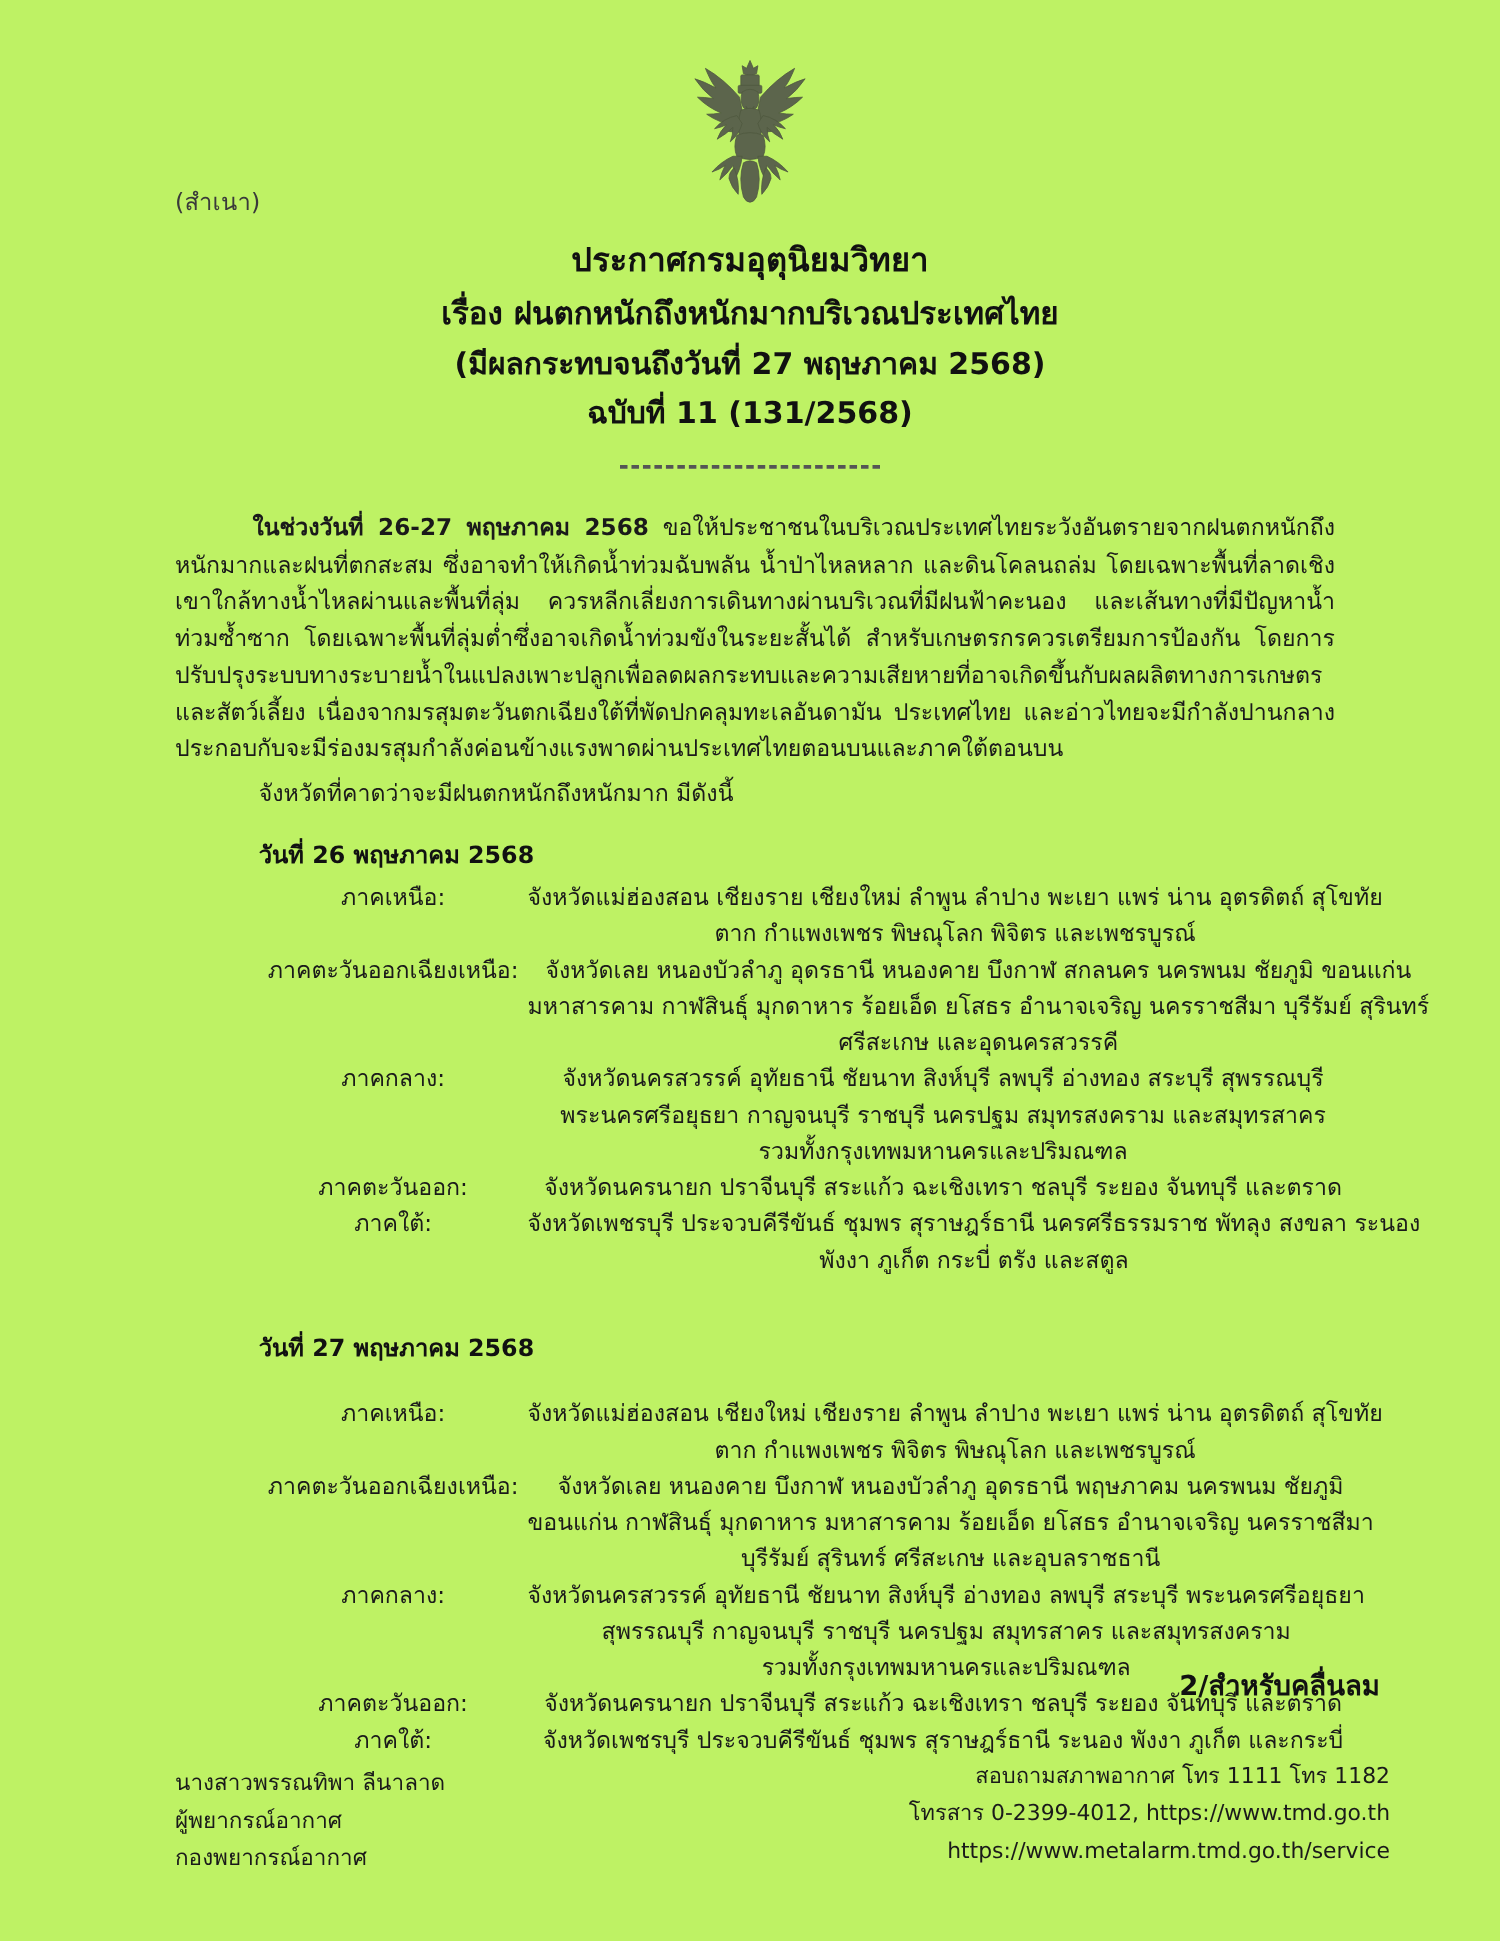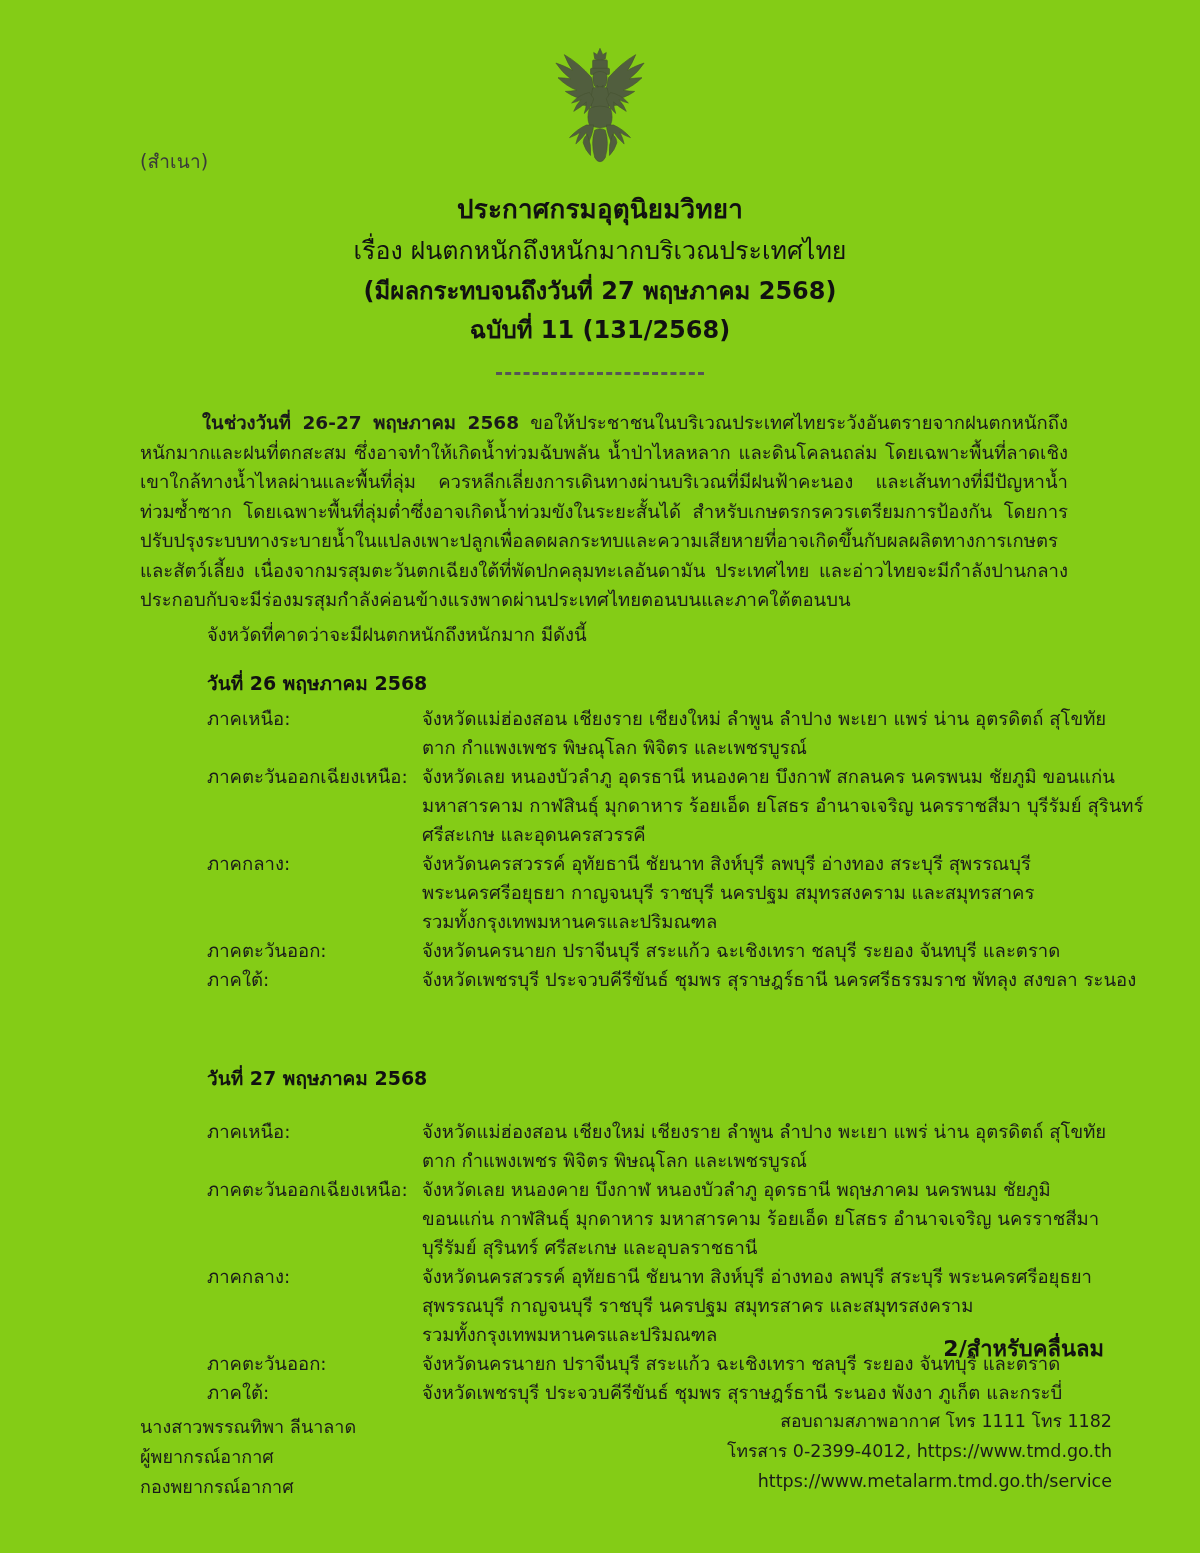--- a/index.html
+++ b/index.html
@@ -10,21 +10,21 @@
   }
   body {
     font-family: "DejaVu Sans", "Liberation Sans", sans-serif;
     color: #1b1b1b;
   }
   .page {
     position: relative;
     width: 1200px;
     height: 1553px;
     margin: 0 auto;
-    background: #84cc16;
+    background: #bef264;
     box-sizing: border-box;
     overflow: hidden;
   }
 
   
   .emblem-wrap {
     position: absolute;
     left: 0;
     top: 42px;
     width: 1200px;
@@ -60,21 +60,21 @@
     color: #111;
     line-height: 1.52;
   }
   .t1 {
     font-size: 26px;
     font-weight: bold;
     letter-spacing: 0.2px;
   }
   .t2 {
     font-size: 25px;
-    font-weight: normal;
+    font-weight: bold;
     margin-top: 2px;
   }
   .t3 {
     font-size: 24px;
     font-weight: bold;
     margin-top: 3px;
   }
   .t4 {
     font-size: 24px;
     font-weight: bold;
@@ -137,20 +137,21 @@
     margin-top: 45px;
   }
   .gap-after-heading {
     height: 18px;
   }
 
   .region-row {
     display: flex;
     align-items: flex-start;
     margin-bottom: 0;
+    text-align: center;
   }
   .region-label {
     flex: 0 0 215px;
     font-size: 18.5px;
     line-height: 29px;
     color: #1a1a1a;
     white-space: nowrap;
   }
   .region-values {
     flex: 1 1 auto;
@@ -286,20 +287,21 @@
       <div class="region-label">ภาคตะวันออก:</div>
       <div class="region-values">
         <span class="vline">จังหวัดนครนายก ปราจีนบุรี สระแก้ว ฉะเชิงเทรา ชลบุรี ระยอง จันทบุรี และตราด</span>
       </div>
     </div>
 
     <div class="region-row">
       <div class="region-label">ภาคใต้:</div>
       <div class="region-values">
         <span class="vline">จังหวัดเพชรบุรี ประจวบคีรีขันธ์ ชุมพร สุราษฎร์ธานี นครศรีธรรมราช พัทลุง สงขลา ระนอง</span>
+        <span class="vline">พังงา ภูเก็ต กระบี่ ตรัง และสตูล</span>
       </div>
     </div>
   </div>
 
   <div class="section-day2">
     <div class="day-heading">วันที่ 27 พฤษภาคม 2568</div>
     <div class="gap-after-heading"></div>
 
     <div class="region-row">
       <div class="region-label">ภาคเหนือ:</div>

